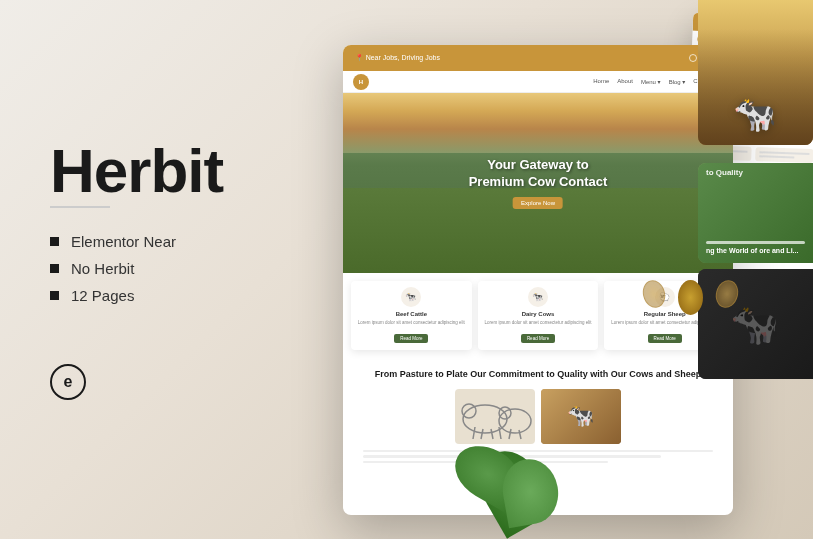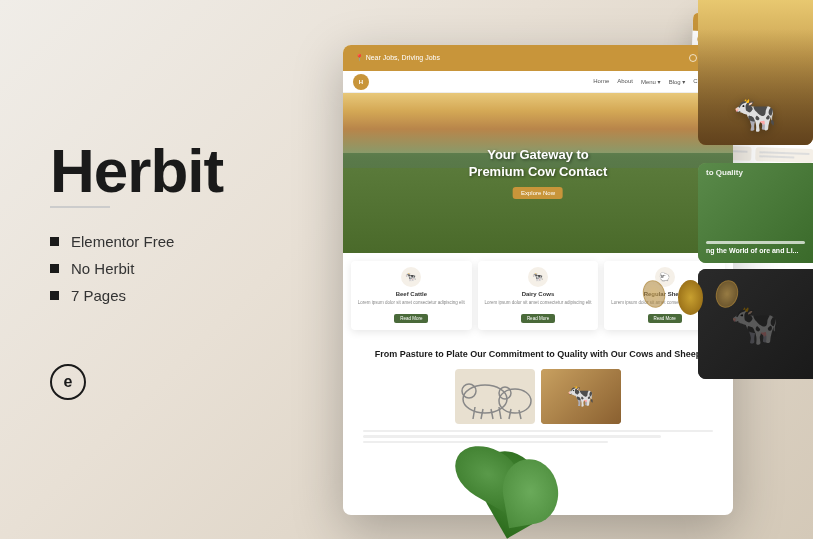--- a/index.html
+++ b/index.html
@@ -177,21 +177,21 @@
     }
 
     .site-nav-links span {
       font-size: 6px;
       color: #555;
     }
 
     
     .site-hero {
       position: relative;
-      height: 160px;
+      height: 180px;
       overflow: hidden;
     }
 
     .site-hero-bg {
       width: 100%;
       height: 100%;
       background: linear-gradient(180deg, #8fa87a 0%, #5a7a4a 40%, #4a6a3a 100%);
       position: relative;
     }
 
@@ -526,29 +526,29 @@
 </head>
 <body>
 
 <div class="left-panel">
   <h1 class="brand-title">Herbit</h1>
   <div class="divider"></div>
 
   <ul class="feature-list">
     <li>
       <div class="bullet"></div>
-      <span>Elementor Free</span>
+      <span>Elementor Near</span>
     </li>
     <li>
       <div class="bullet"></div>
       <span>No Herbit</span>
     </li>
     <li>
       <div class="bullet"></div>
-      <span>7 Pages</span>
+      <span>12 Pages</span>
     </li>
   </ul>
 
   <div class="elementor-badge">
     <div class="elementor-icon">e</div>
   </div>
 </div>
 
 <div class="right-panel">
 

